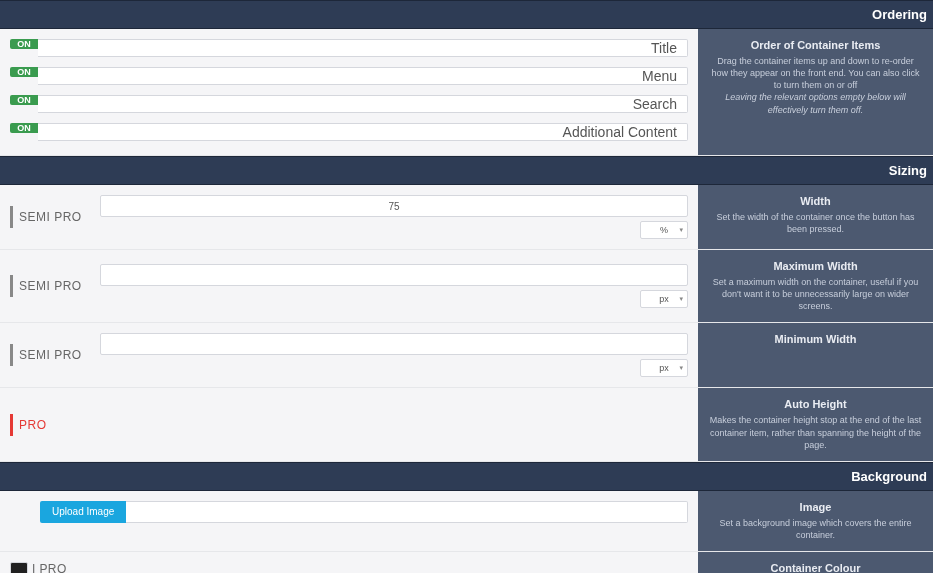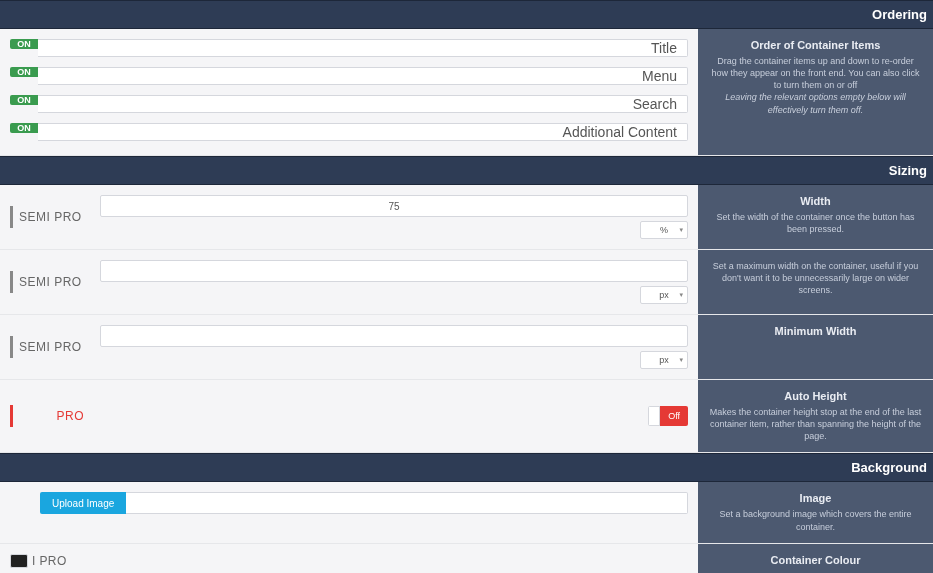--- a/index.html
+++ b/index.html
@@ -91,21 +91,21 @@
 }
 .tier-label {
   border-left: 3px solid #999;
   padding: 4px 6px;
   font-size: 12px;
   letter-spacing: 0.5px;
   color: #666;
   width: 80px;
   margin-right: 10px;
 }
-.tier-pro { border-left-color: #e53935; color: #e53935; text-align: right; }
+.tier-pro { border-left-color: #e53935; color: #e53935; }
 .tier-semi { border-left-color: #888; }
 .field-stack {
   flex: 1;
   display: flex;
   flex-direction: column;
   align-items: flex-end;
 }
 .text-input {
   width: 100%;
   height: 22px;
@@ -270,46 +270,41 @@
 
 <div class="row">
   <div class="left-col field-row">
     <div class="tier-label tier-semi">SEMI PRO</div>
     <div class="field-stack">
       <input class="text-input empty" value="" style="">
       <div class="unit-select">px</div>
     </div>
   </div>
   <div class="right-col">
+    <div class="title">Maximum Width</div>
     <div class="desc">Set a maximum width on the container, useful if you don't want it to be unnecessarily large on wider screens.</div>
   </div>
 </div>
 
 <div class="row">
   <div class="left-col field-row">
     <div class="tier-label tier-semi">SEMI PRO</div>
     <div class="field-stack">
       <input class="text-input empty" value="" style="">
       <div class="unit-select">px</div>
     </div>
   </div>
   <div class="right-col">
     <div class="title">Minimum Width</div>
   </div>
 </div>
 
 <div class="row">
   <div class="left-col field-row">
     <div class="tier-label tier-pro">PRO</div>
-    <div class="toggle-off-wrap">
-      <div class="toggle-off">
-        <div class="knob"></div>
-        <div class="lbl">Off</div>
-      </div>
-    </div>
   </div>
   <div class="right-col">
     <div class="title">Auto Height</div>
     <div class="desc">Makes the container height stop at the end of the last container item, rather than spanning the height of the page.</div>
   </div>
 </div>
 
 <div class="section-header">Background</div>
 
 <div class="row">

